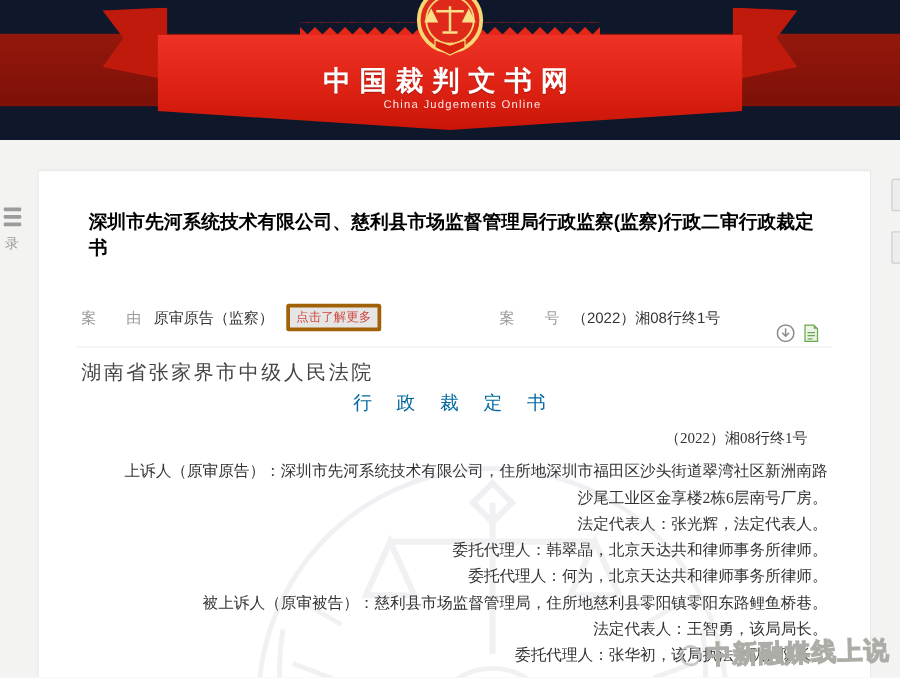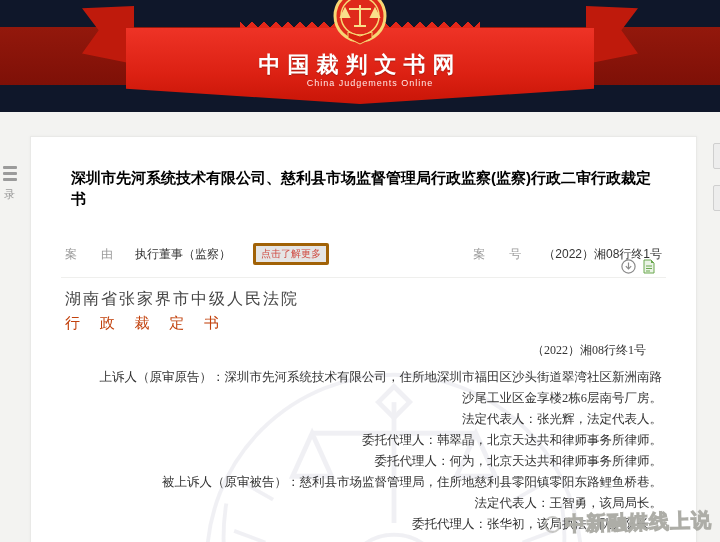--- a/index.html
+++ b/index.html
@@ -30,35 +30,35 @@
   .side-tab .bar { width:14px; height:3px; background:#9b9b9b; margin:0 0 3px 1px; border-radius:1px; }
   .side-tab .tab-label { display:block; margin-top:6px; color:#9b9b9b; font-size:11px; padding-left:2px; }
 
   
   .card { position:absolute; left:30px; top:136px; width:667px; height:560px;
           background:#fff; border:1px solid #e9e9e7; box-shadow:0 0 3px rgba(0,0,0,.04); }
   .doc-title { margin:30px 40px 0; text-align:left; font-size:15px; font-weight:bold; color:#000000; line-height:1.4; }
 
   .meta { position:relative; margin:34px 34px 0; font-size:12px; }
   .meta-row { display:flex; margin-bottom:12px; }
-  .meta-col { width:50%; display:flex; align-items:center; white-space:nowrap;gap:12px; }
-  .meta-col.right { padding-left:36px;justify-content:flex-end; }
+  .meta-col { width:50%; display:flex; align-items:center; white-space:nowrap; }
+  .meta-col.right { padding-left:36px; }
   .m-label { color:#9a9a9a; margin-right:10px; }
   .m-value { color:#333; }
   .more-badge { margin-left:10px; font-size:10px; color:#cf4a41; border:3px solid #a16207;
                 background:#e5e5e5; border-radius:2px; padding:1px 5px; cursor:pointer; }
   .meta-icons { position:absolute; right:6px; top:16px; display:flex; gap:6px; }
   .meta-icons svg { display:block; cursor:pointer; }
   .meta-divider { margin:2px 30px 0; border-bottom:1px solid #efefed; }
 
   
   .doc-body { position:relative; margin:10px 34px 0; font-family:"Liberation Serif", serif;
               font-size:12.5px; color:#333; line-height:21px; z-index:2; }
   .court-name { font-size:16px; color:#444; margin-top:2px; letter-spacing:2px; }
-  .doc-type { font-size:15px; color:#c2410c; letter-spacing:8px; margin-top:4px; }
+  .doc-type { text-align:center; font-size:15px; color:#0369a1; letter-spacing:8px; margin-top:4px; }
   .case-no-line { text-align:right; font-size:12px; color:#333; margin:6px 16px 6px 0; }
   .doc-body p { text-indent:2em; margin:0;text-align:right; }
 
   
   .watermark-emblem { position:absolute; left:168px; top:230px; width:390px; height:390px;
                       z-index:1; opacity:.5; pointer-events:none; }
 
   
   .photo-watermark { position:absolute; right:8px; bottom:6px; z-index:7; display:flex; align-items:center;
                      transform:rotate(-1.5deg); pointer-events:none; }
@@ -109,21 +109,21 @@
   </div>
 
   <div class="card">
 
     <h1 class="doc-title">深圳市先河系统技术有限公司、慈利县市场监督管理局行政监察(监察)行政二审行政裁定书</h1>
 
     <div class="meta">
       <div class="meta-row">
         <div class="meta-col">
           <span class="m-label">案　　由</span>
-          <span class="m-value">执行董事（监察）</span>
+          <span class="m-value">原审原告（监察）</span>
           <span class="more-badge">点击了解更多</span>
         </div>
         <div class="meta-col right">
           <span class="m-label">案　　号</span>
           <span class="m-value">（2022）湘08行终1号</span>
         </div>
       </div>
 
       <div class="meta-icons">
         <svg width="15" height="15" viewBox="0 0 15 15">

